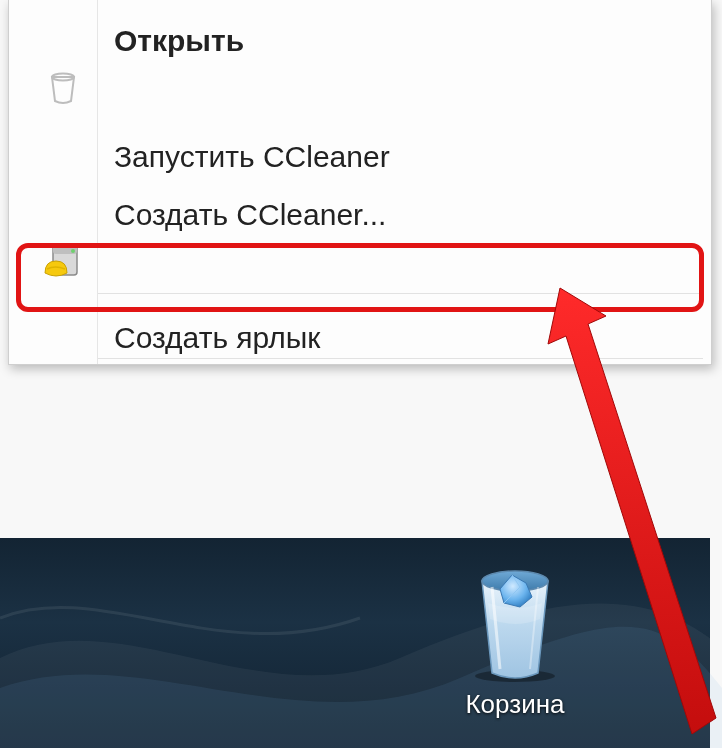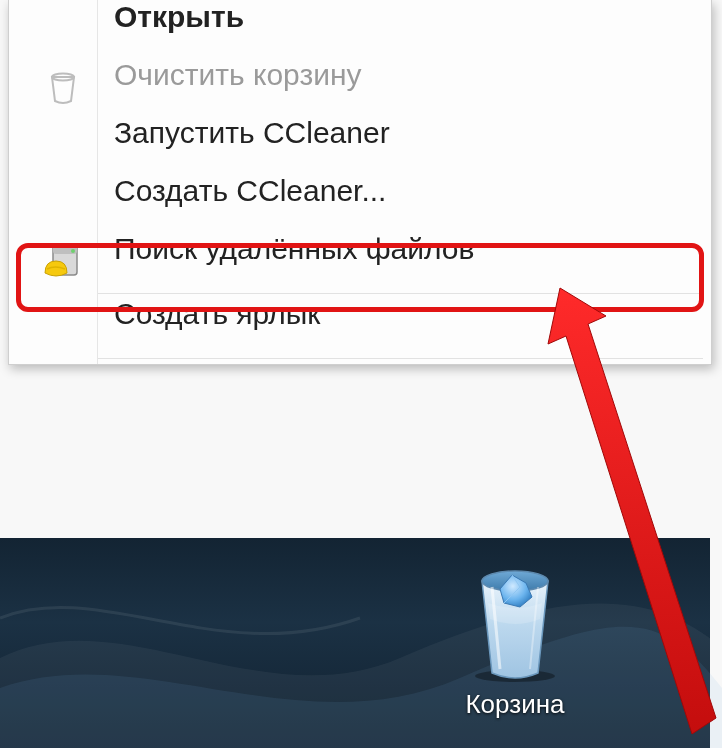--- a/index.html
+++ b/index.html
@@ -56,21 +56,21 @@
   background: #fdfdfd;
   border: 1px solid #cfcfcf;
   border-top: none;
   box-shadow: 2px 4px 10px rgba(0,0,0,.25);
   box-sizing: border-box;
   padding-bottom: 2px;
 }
 .menu-item {
   position: relative;
   display: flex;
-  align-items: flex-start;
+  align-items: flex-end;
   height: 58px;
   padding-left: 105px;
   font-size: 30px;
   color: #222;
   box-sizing: border-box;
 }
 .menu-item.bold { font-weight: 700; }
 .menu-item.disabled { color: #9a9a9a; }
 .menu-sep {
   height: 1px;
@@ -161,21 +161,20 @@
       <span>Открыть</span>
     </div>
 
     <div class="menu-item disabled">
       <span class="icon-slot">
         <svg width="40" height="40" viewBox="0 0 40 40">
           <path d="M9 10 L31 10 L28 34 Q20 38 12 34 Z" fill="none" stroke="#bdbdbd" stroke-width="2"></path>
           <ellipse cx="20" cy="10" rx="11" ry="3.5" fill="none" stroke="#bdbdbd" stroke-width="2"></ellipse>
         </svg>
       </span>
-      <span>Очистить корзину</span>
     </div>
 
     <div class="menu-item">
       <span>Запустить CCleaner</span>
     </div>
 
     <div class="menu-item">
       <span>Создать CCleaner...</span>
     </div>
 
@@ -183,21 +182,20 @@
       <span class="icon-slot">
         <svg width="44" height="44" viewBox="0 0 44 44">
           <rect x="12" y="6" width="24" height="30" rx="3" fill="#d9d9d9" stroke="#8a8a8a" stroke-width="1.5"></rect>
           <rect x="12" y="6" width="24" height="9" rx="3" fill="#bfbfbf"></rect>
           <circle cx="32" cy="12" r="2" fill="#6fd06f"></circle>
 
           <path d="M4 34 Q4 22 15 22 Q26 22 26 34 Q15 40 4 34 Z" fill="#f6c90e" stroke="#caa206" stroke-width="1"></path>
           <path d="M6 30 Q14 26 24 30" stroke="#e0b400" stroke-width="1.5" fill="none"></path>
         </svg>
       </span>
-      <span>Поиск удалённых файлов</span>
     </div>
 
     <div class="menu-sep"></div>
 
     <div class="menu-item">
       <span>Создать ярлык</span>
     </div>
 
 
     <div class="menu-sep"></div>

